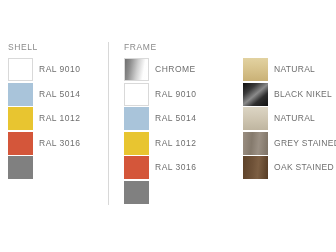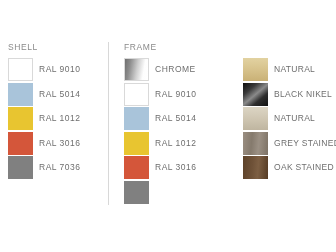--- a/index.html
+++ b/index.html
@@ -109,21 +109,20 @@
       <div class="row">
         <div class="swatch" title="RAL 1012" style="background: rgb(232, 197, 48);"></div>
         <div class="row-label" style="color: rgb(110, 110, 110);">RAL 1012</div>
       </div>
       <div class="row">
         <div class="swatch" title="RAL 3016" style="background: rgb(212, 86, 58);"></div>
         <div class="row-label" style="color: rgb(110, 110, 110);">RAL 3016</div>
       </div>
       <div class="row">
         <div class="swatch" title="RAL 7036" style="background: rgb(128, 128, 128);"></div>
-        <div class="row-label" style="color: rgb(110, 110, 110);">RAL 7036</div>
       </div>
     </div>
   </div>
 
   <div class="column col-frame">
     <div class="col-header" style="color: rgb(138, 138, 138); text-align: center;">FRAME</div>
     <div class="rows">
       <div class="row">
         <div class="swatch bordered" title="CHROME" style="background: linear-gradient(100deg, rgb(111, 111, 111) 0%, rgb(141, 141, 141) 22%, rgb(207, 207, 207) 52%, rgb(253, 253, 253) 78%, rgb(255, 255, 255) 100%);"></div>
         <div class="row-label" style="color: rgb(110, 110, 110);">CHROME</div>

